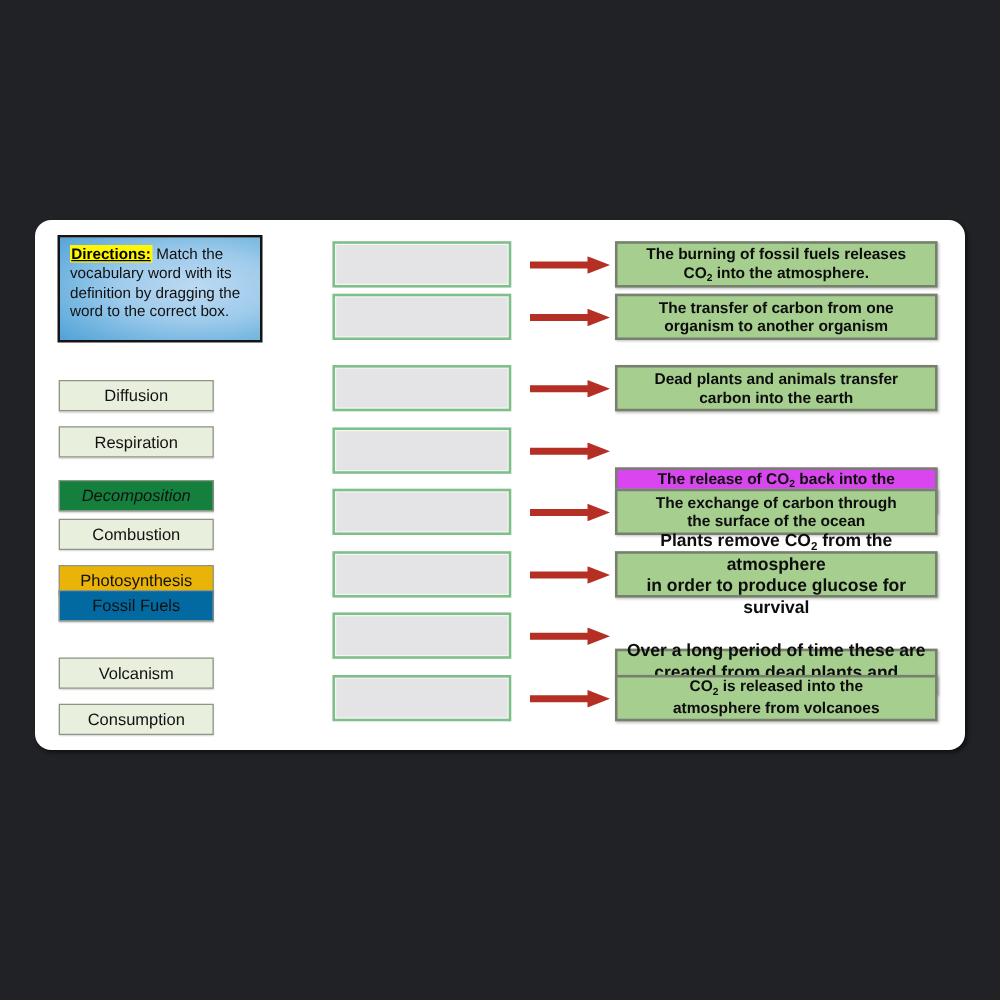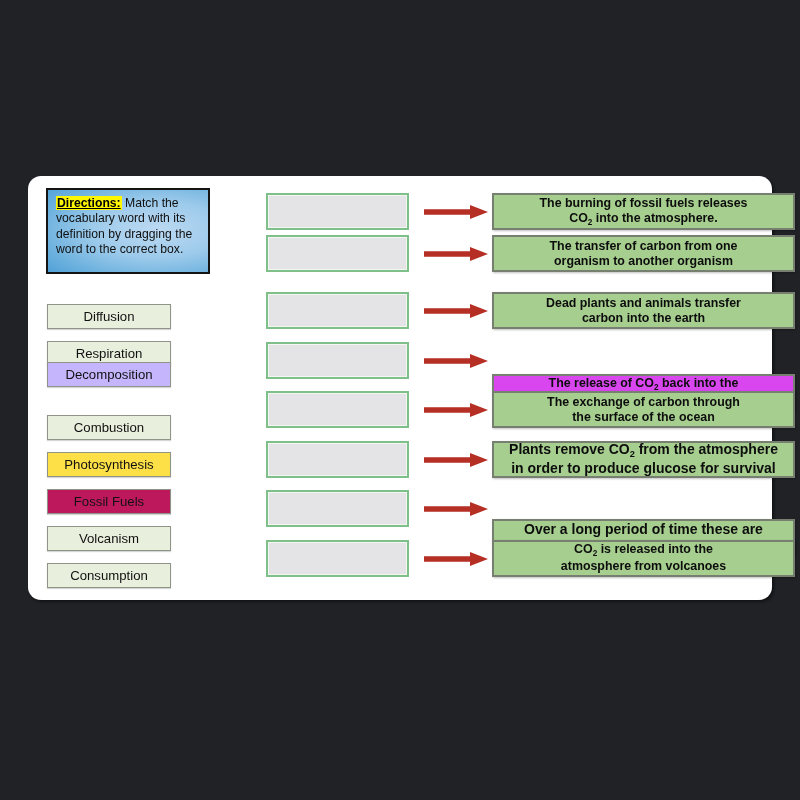--- a/index.html
+++ b/index.html
@@ -87,21 +87,21 @@
   .arrow {
     position: absolute;
     left: 396px;
     top: 12px;
     width: 64px;
     height: 14px;
   }
   .definition-box {
     position: absolute;
     left: 464px;
-    width: 303px;
+    width: 258px;
     height: 37px;
     background: #a6ce8f;
     border: 2px solid #777f71;
     box-sizing: border-box;
     display: flex;
     align-items: center;
     justify-content: center;
     text-align: center;
     font-weight: bold;
     color: #0d0d0d;
@@ -125,30 +125,30 @@
     <span id="directions-label">Directions:</span><span> Match the vocabulary word with its definition by dragging the word to the correct box.</span>
   </div>
 
   <div id="vocab-list">
       <div class="vocab-chip" style="top: 128px; background: rgb(233, 239, 221);">
         <span>Diffusion</span>
       </div>
       <div class="vocab-chip" style="top: 165px; background: rgb(233, 239, 221);">
         <span>Respiration</span>
       </div>
-      <div class="vocab-chip" style="top: 186px; background: #c4b5fd;">
+      <div class="vocab-chip" style="top: 208px; background: #15803d; font-style: italic;">
         <span>Decomposition</span>
       </div>
       <div class="vocab-chip" style="top: 239px; background: rgb(233, 239, 221);">
         <span>Combustion</span>
       </div>
-      <div class="vocab-chip" style="top: 276px; background: #fde047;">
+      <div class="vocab-chip" style="top: 276px; background: #eab308;">
         <span>Photosynthesis</span>
       </div>
-      <div class="vocab-chip" style="top: 313px; background: #be185d;">
+      <div class="vocab-chip" style="top: 296px; background: #0369a1;">
         <span>Fossil Fuels</span>
       </div>
       <div class="vocab-chip" style="top: 350px; background: rgb(233, 239, 221); justify-content: center;">
         <span>Volcanism</span>
       </div>
       <div class="vocab-chip" style="top: 387px; background: rgb(233, 239, 221);">
         <span>Consumption</span>
       </div>
     </div>
 

